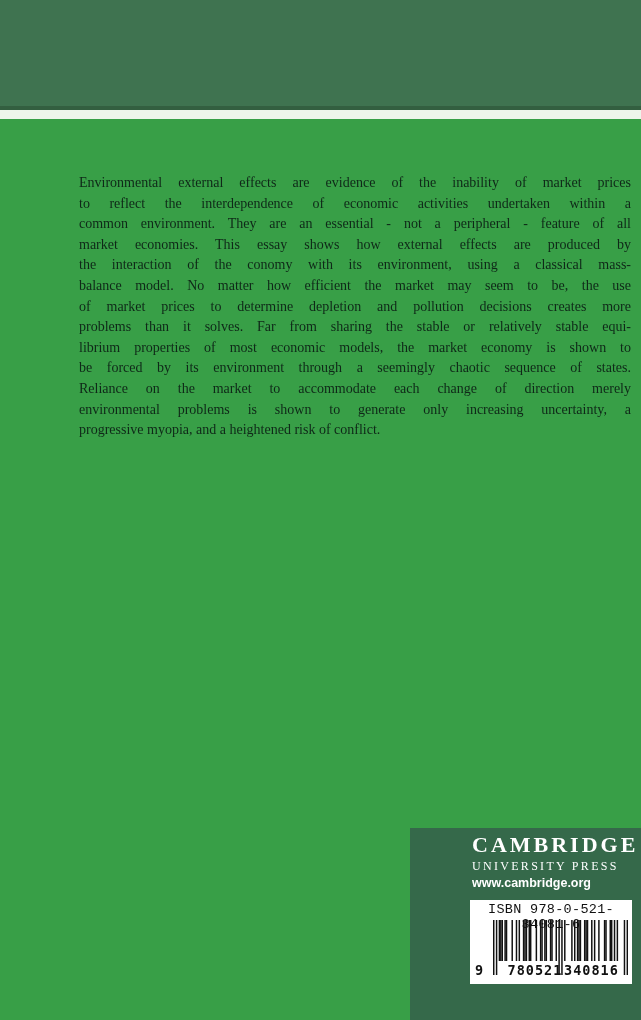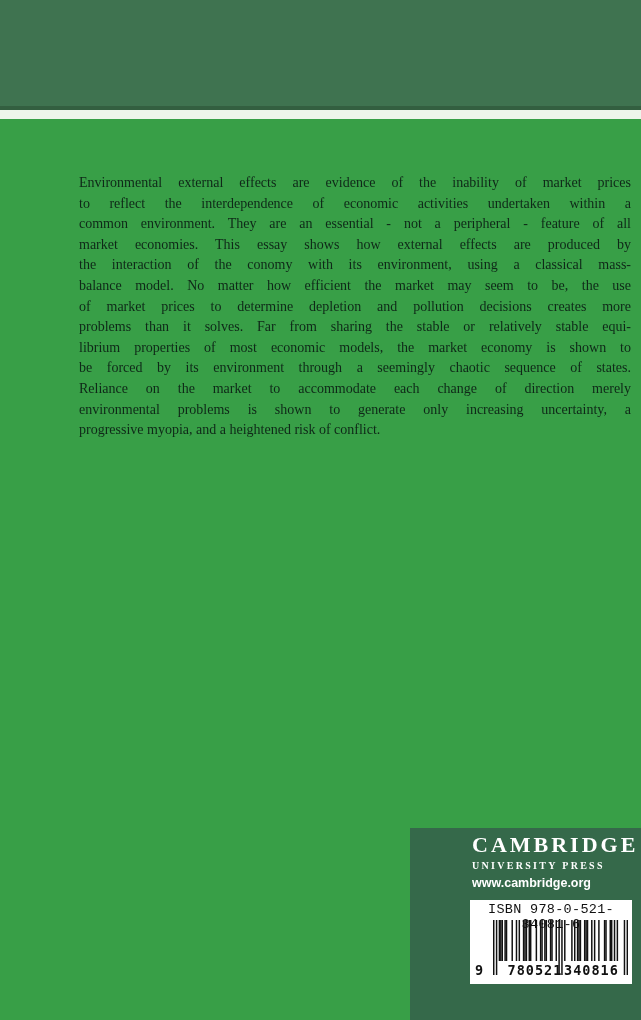--- a/index.html
+++ b/index.html
@@ -22,22 +22,22 @@
     position:absolute;left:410px;top:828px;width:231px;height:192px;
     background:#35694a;color:#ffffff;
   }
   .pub-name{
     position:absolute;left:62px;top:6px;width:169px;
     font-family:"Liberation Serif",serif;font-weight:bold;
     font-size:22px;line-height:22px;letter-spacing:3px;white-space:nowrap;
   }
   .pub-subtitle{
     position:absolute;left:62px;top:31px;width:169px;
-    font-family:"Liberation Serif",serif;font-weight:bold;
-    font-size:10px;line-height:14px;letter-spacing:2.3px;white-space:nowrap;
+    font-family:"Liberation Serif",serif;font-weight:normal;
+    font-size:12px;line-height:14px;letter-spacing:2.3px;white-space:nowrap;
   }
   .pub-website{
     position:absolute;left:62px;top:48px;width:169px;
     font-family:"Liberation Sans",sans-serif;font-weight:bold;
     font-size:12.5px;line-height:14px;
   }
   .isbn-box{
     position:absolute;left:60px;top:72px;width:162px;height:84px;
     background:#ffffff;color:#111111;
   }

